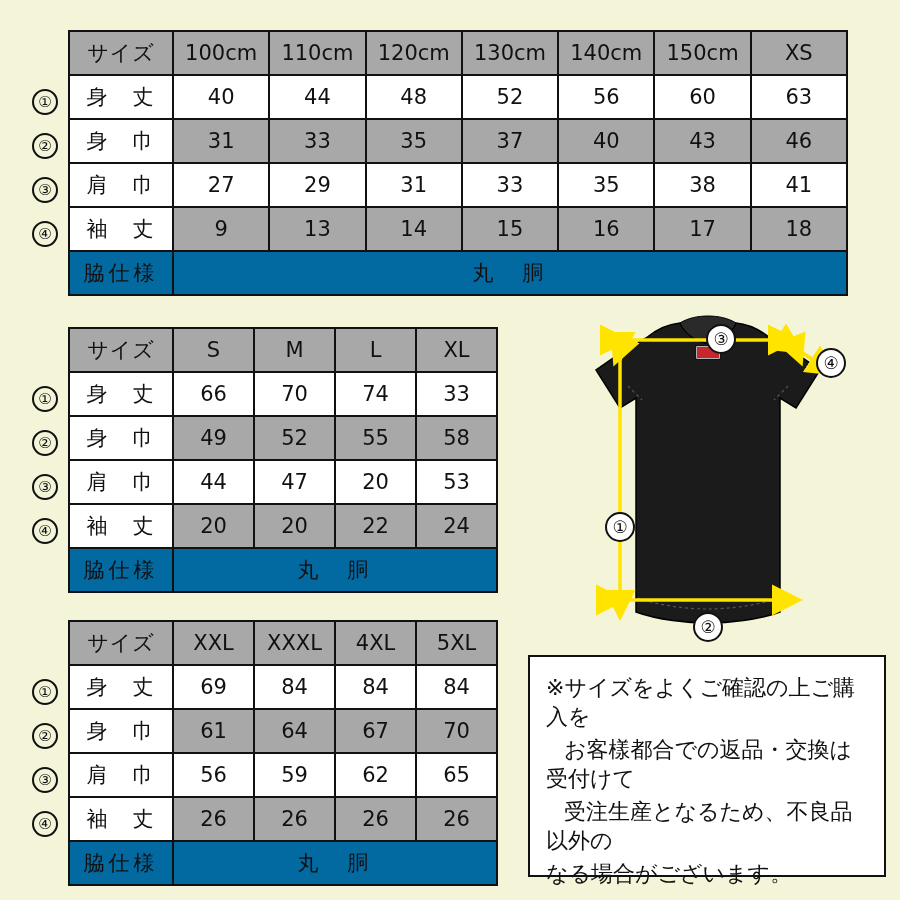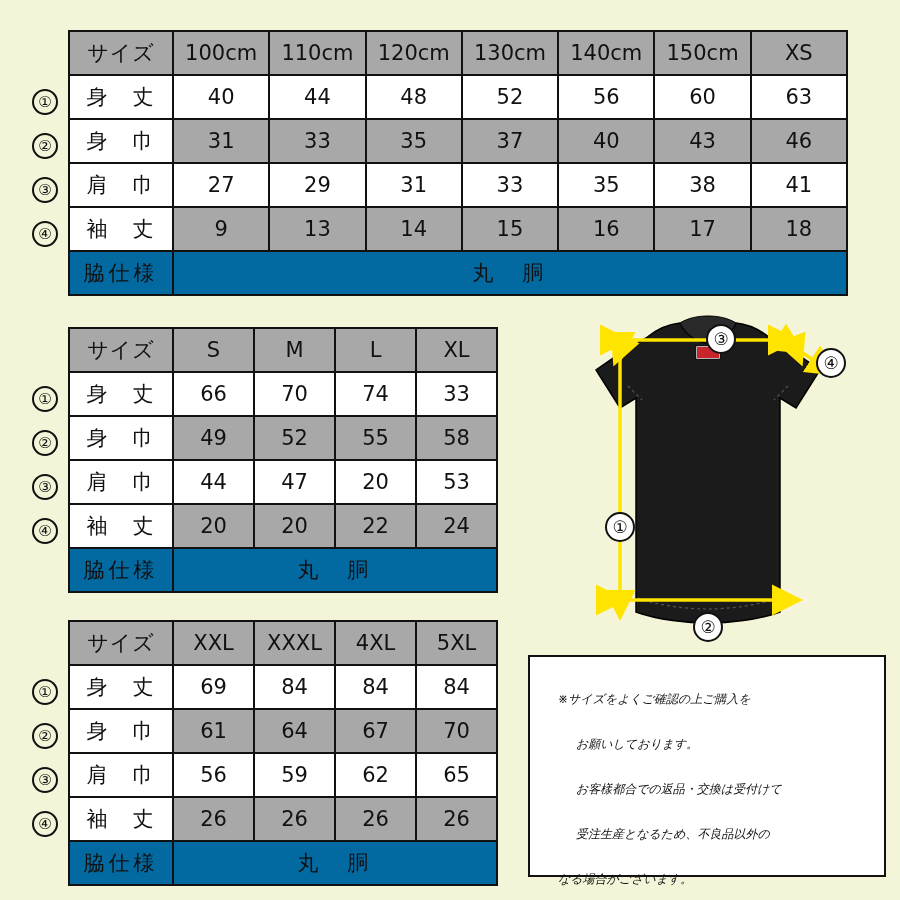--- a/index.html
+++ b/index.html
@@ -92,25 +92,24 @@
   
   #notice {
     position: absolute;
     left: 528px; top: 655px;
     width: 358px; height: 222px;
     border: 2px solid #111;
     background: #fff;
     padding: 12px 14px 0 12px;
   }
   #notice p {
-    margin: 16px;
-    font-size: 12px;
+    margin: 4px;
+    font-size: 22px;
     line-height: 29px;
     letter-spacing: 0px;
-    font-style: italic;
   }
   #notice p.indent { text-indent: 18px; }
 </style>
 </head>
 <body>
 
 <div class="page">
 
   <div class="tbl-wrap" id="table1">
     <div class="circles">
@@ -331,19 +330,18 @@
     </svg>
 
     <span class="badge" style="left:178px; top:12px">③</span>
     <span class="badge" style="left:288px; top:36px">④</span>
     <span class="badge" style="left:77px;  top:200px">①</span>
     <span class="badge" style="left:165px; top:300px">②</span>
   </div>
 
   <div id="notice">
     <p>※サイズをよくご確認の上ご購入を</p>
-    <p class="indent">お願いしております。</p>
     <p class="indent">お客樣都合での返品・交換は受付けて</p>
     <p class="indent">受注生産となるため、不良品以外の</p>
     <p>なる場合がございます。</p>
   </div>
 
 </div>
 
 </body></html>

